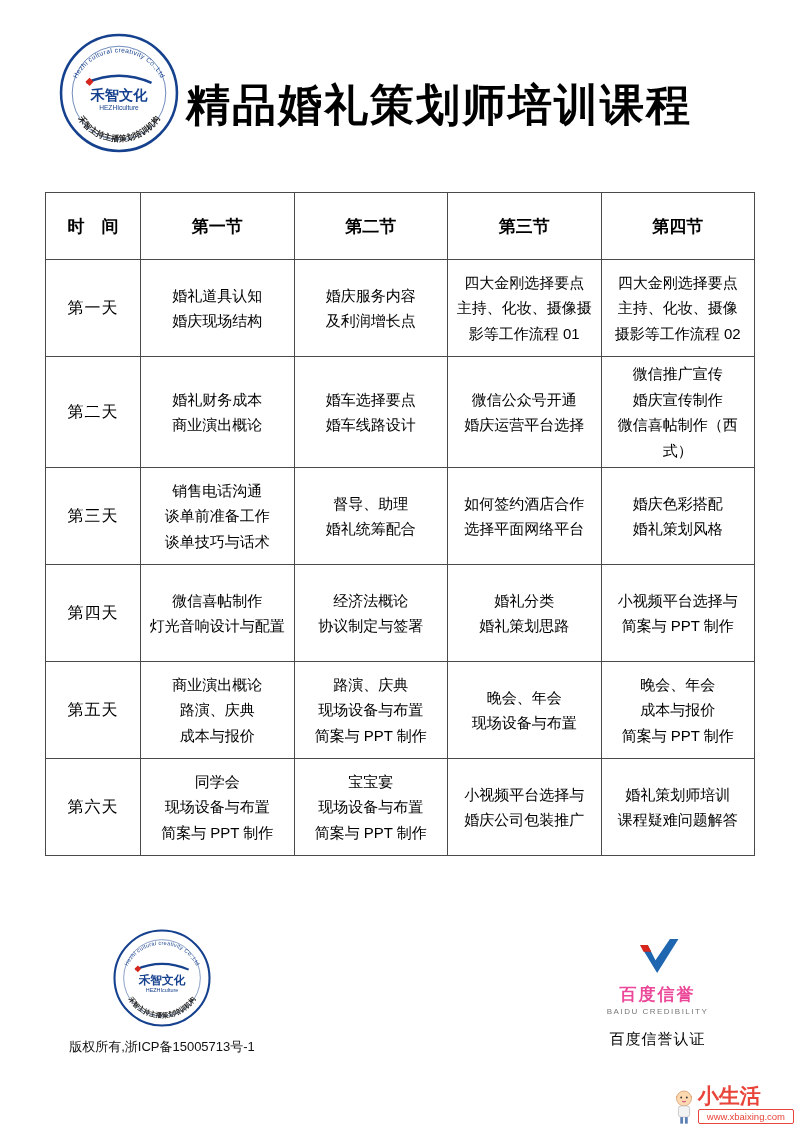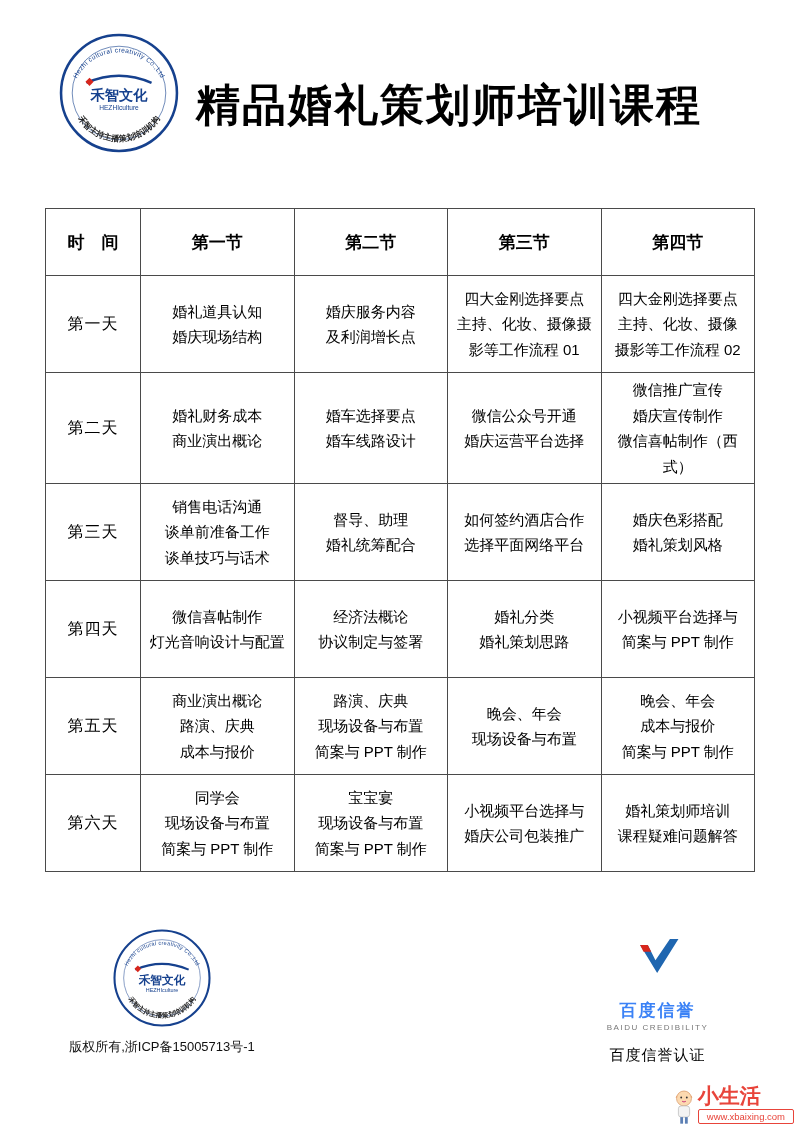--- a/index.html
+++ b/index.html
@@ -4,41 +4,41 @@
 <style>
   html,body { margin:0; padding:0; background:#fff; }
   .page {
     position:relative; width:800px; height:1128px; background:#fff;
     font-family:"Liberation Sans", sans-serif; color:#000; overflow:hidden;
     margin:0 auto;
   }
   
   .logo-top { position:absolute; left:58px; top:32px; width:122px; height:122px; }
   .title {
-    position:absolute; left:196px; top:76px; margin:0;
+    position:absolute; left:186px; top:76px; margin:0;
     font-size:44px; font-weight:bold; letter-spacing:2px; color:#000;
     font-family:"Liberation Sans", sans-serif; white-space:nowrap;
   }
   
   table.schedule {
-    position:absolute; left:45px; top:208px; width:710px;
+    position:absolute; left:45px; top:192px; width:710px;
     border-collapse:collapse; table-layout:fixed; text-align:center;
   }
   table.schedule th, table.schedule td { border:1px solid #4a4a4a; padding:4px; }
   table.schedule th { height:58px; font-size:17px; font-weight:bold; }
   table.schedule td { height:88px; font-size:15px; line-height:1.7; white-space:pre-line; }
   table.schedule td.day { font-size:16px; letter-spacing:1px; }
   
   .footer-logo { position:absolute; left:62px; top:928px; width:200px; text-align:center; }
   .footer-logo .logo-wrap { display:inline-block; width:100px; height:100px; }
   .copyright { font-size:13px; color:#111; margin-top:6px; white-space:nowrap; }
   .footer-police { position:absolute; left:288px; top:930px; width:275px; text-align:center; }
   .police-text { font-size:17px; font-weight:bold; margin-top:8px; white-space:nowrap; }
   .footer-baidu { position:absolute; left:585px; top:936px; width:145px; text-align:center; }
-  .baidu-cn { font-size:17px; font-weight:bold; color:#3b82f6; margin-top:19px; letter-spacing:2px; }
+  .baidu-cn { font-size:17px; font-weight:bold; color:#ec4899; margin-top:3px; letter-spacing:2px; }
   .baidu-en { font-size:8px; color:#777; letter-spacing:1.5px; margin-top:1px; }
   .baidu-cert { font-size:15px; color:#000; margin-top:14px; letter-spacing:1px; }
   
   .watermark { position:absolute; right:6px; bottom:3px; display:flex; align-items:flex-start; }
   .wm-text { display:flex; flex-direction:column; align-items:flex-start; }
   .wm-name { color:#e8443a; font-weight:bold; font-size:21px; line-height:1.05; }
   .wm-url {
     border:1px solid #e8443a; color:#e8443a; font-size:9.5px;
     padding:1px 8px; margin-top:2px; border-radius:2px; white-space:nowrap;
   }

